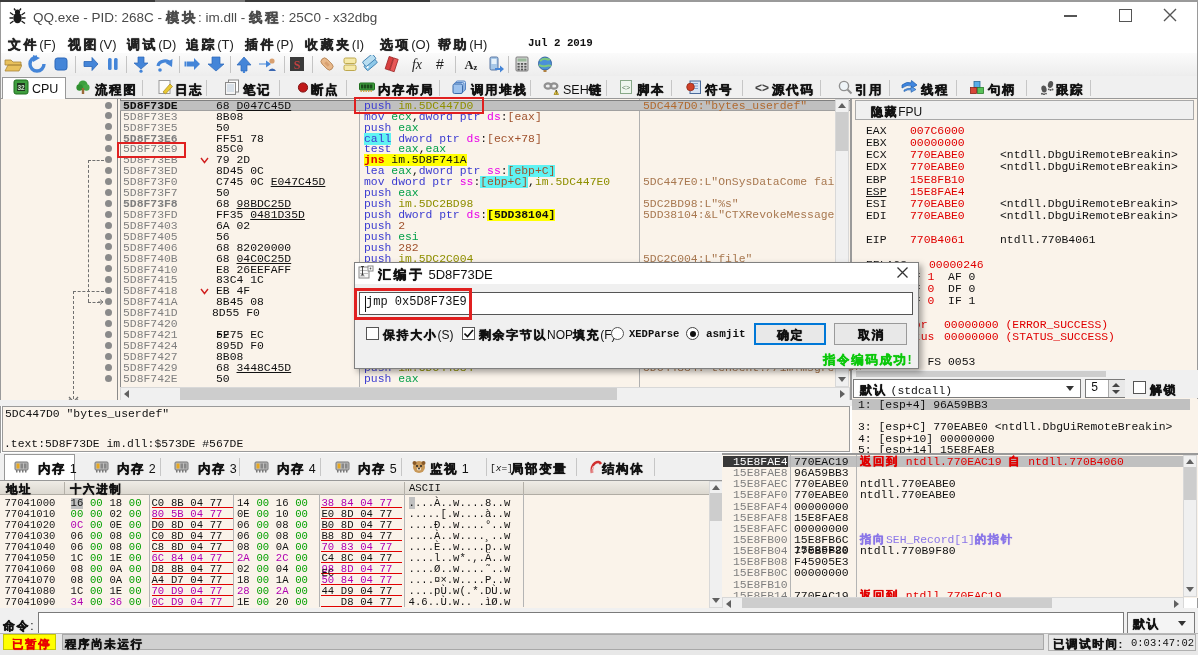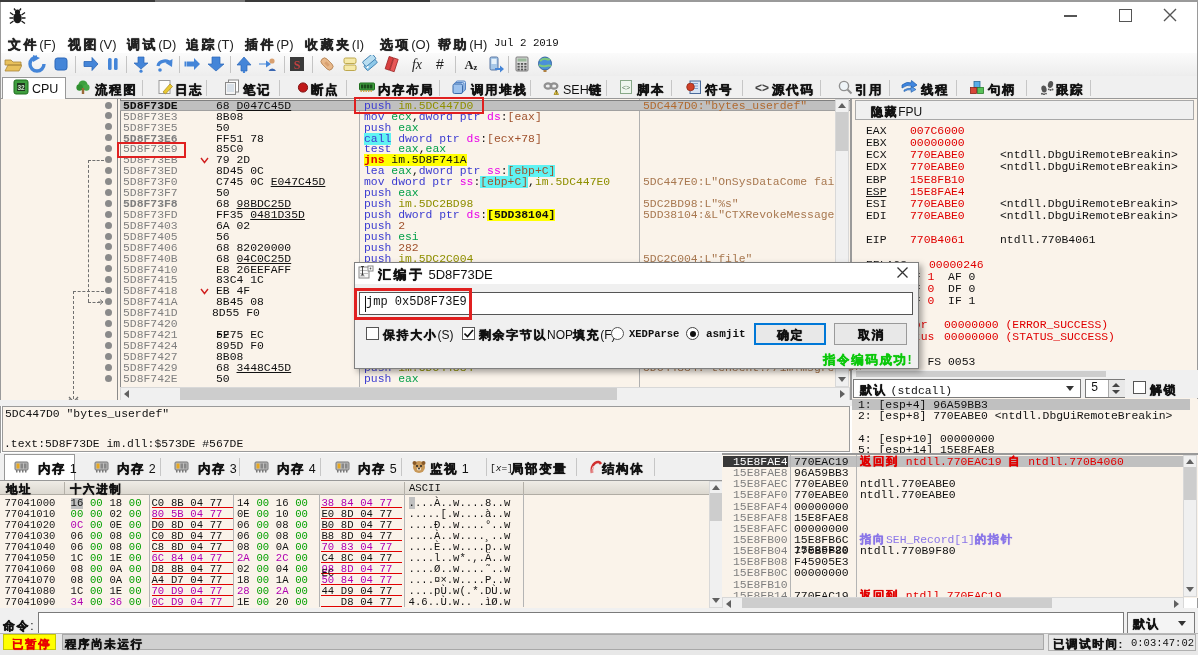--- a/index.html
+++ b/index.html
@@ -19,35 +19,36 @@
 <div class="a" style="left:0;top:2px;width:1198px;height:28px;background:#ffffff"></div>
 <svg class="a" style="left:8px;top:7px" width="19" height="19" viewBox="0 0 19 19">
 <ellipse cx="9.5" cy="11" rx="4.2" ry="5.2" fill="#1a1a1a"></ellipse>
 <circle cx="9.5" cy="5" r="2.6" fill="#1a1a1a"></circle>
 <g stroke="#1a1a1a" stroke-width="1.3" fill="none">
 <path d="M5.5 8 L2 5.5 M5.2 11 L1.5 11 M5.5 14 L2 16.5"></path>
 <path d="M13.5 8 L17 5.5 M13.8 11 L17.5 11 M13.5 14 L17 16.5"></path>
 <path d="M7.5 3.5 L6 1.5 M11.5 3.5 L13 1.5"></path>
       </g>
     </svg>
+<div class="a" style="left:33px;top:9px;font-size:13.5px;color:#4a4a4a">QQ.exe - PID: 268C - <span class="k">模块</span>: im.dll - <span class="k">线程</span>: 25C0 - x32dbg</div>
 <div class="a" style="left:1064px;top:15px;width:13px;height:1.5px;background:#555"></div>
 <div class="a" style="left:1119px;top:9px;width:11px;height:11px;border:1.2px solid #555"></div>
 <svg class="a" style="left:1163px;top:8px" width="14" height="14" viewBox="0 0 14 14">
       <path d="M1 1 L13 13 M13 1 L1 13" stroke="#555" stroke-width="1.4"></path>
     </svg>
 <div class="a" style="left:0;top:30px;width:1198px;height:23px;background:#fff"></div>
 <div class="a" style="left:8px;top:36px;font-size:13px;color:#222"><span class="k">文件</span>(F)</div>
 <div class="a" style="left:68px;top:36px;font-size:13px;color:#222"><span class="k">视图</span>(V)</div>
 <div class="a" style="left:127px;top:36px;font-size:13px;color:#222"><span class="k">调试</span>(D)</div>
 <div class="a" style="left:186px;top:36px;font-size:13px;color:#222"><span class="k">追踪</span>(T)</div>
 <div class="a" style="left:245px;top:36px;font-size:13px;color:#222"><span class="k">插件</span>(P)</div>
 <div class="a" style="left:305px;top:36px;font-size:13px;color:#222"><span class="k">收藏夹</span>(I)</div>
 <div class="a" style="left:380px;top:36px;font-size:13px;color:#222"><span class="k">选项</span>(O)</div>
 <div class="a" style="left:438px;top:36px;font-size:13px;color:#222"><span class="k">帮助</span>(H)</div>
-<div class="a m" style="left:494px;top:38px;font-size:10.8px;color:#111;font-weight:normal">Jul 2 2019</div>
+<div class="a m" style="left:528px;top:38px;font-size:10.8px;color:#111;font-weight:bold">Jul 2 2019</div>
 <div class="a" style="left:0;top:53px;width:1198px;height:23px;background:linear-gradient(#fbfbfb,#ededed);border-bottom:1px solid #c9c9c9"></div>
 <div class="a" style="left:75px;top:56px;width:1px;height:17px;background:#c4c4c4"></div>
 <div class="a" style="left:126px;top:56px;width:1px;height:17px;background:#c4c4c4"></div>
 <div class="a" style="left:179px;top:56px;width:1px;height:17px;background:#c4c4c4"></div>
 <div class="a" style="left:230px;top:56px;width:1px;height:17px;background:#c4c4c4"></div>
 <div class="a" style="left:284px;top:56px;width:1px;height:17px;background:#c4c4c4"></div>
 <div class="a" style="left:312px;top:56px;width:1px;height:17px;background:#c4c4c4"></div>
 <div class="a" style="left:455px;top:56px;width:1px;height:17px;background:#c4c4c4"></div>
 <div class="a" style="left:508px;top:56px;width:1px;height:17px;background:#c4c4c4"></div>
 <svg class="a" style="left:4px;top:55px" width="18" height="18" viewBox="0 0 18 18">
@@ -482,21 +483,21 @@
       <path d="M0 4 L4 0 L8 4z" fill="#444"></path>
     </svg>
 <svg class="a" style="left:1112px;top:390px" width="8" height="5">
       <path d="M0 0 L4 4 L8 0z" fill="#444"></path>
     </svg>
 <div class="a" style="left:1133px;top:381px;width:13px;height:13px;background:#fff;border:1px solid #555;box-sizing:border-box"></div>
 <div class="a" style="left:1150px;top:382px;font-size:12px;color:#111"><span class="k2">解锁</span></div>
 <div class="a" style="left:852px;top:399px;width:346px;height:56px;background:#faf3ea"></div>
 <div class="a" style="left:852px;top:398.5px;width:338px;height:11.3px;background:#c0c0c0"></div>
 <div class="a m" style="left:858px;top:399.7px;color:#111">1: [esp+4] 96A59BB3</div>
-<div class="a m" style="left:858px;top:411.0px;color:#111">2: [esp+8] 770EABE0 &lt;ntdll.DbgUiRemoteBreakin&gt;</div>
+<div class="a m" style="left:858px;top:422.3px;color:#111">3: [esp+C] 770EABE0 &lt;ntdll.DbgUiRemoteBreakin&gt;</div>
 <div class="a m" style="left:858px;top:433.6px;color:#111">4: [esp+10] 00000000</div>
 <div class="a m" style="left:858px;top:444.9px;color:#111">5: [esp+14] 15E8FAE8</div>
 <div class="a" style="left:852px;top:454px;width:346px;height:2px;background:#9a9a9a"></div>
 <div class="a" style="left:0;top:400px;width:852px;height:6px;background:#f0f0f0"></div>
 <div class="a" style="left:2px;top:406px;width:848px;height:46px;background:#faf3ea;border:1px solid #9a9a9a;box-sizing:border-box"></div>
 <div class="a m" style="left:5px;top:409px;color:#111">5DC447D0 "bytes_userdef"</div>
 <div class="a m" style="left:4px;top:439px;color:#111">.text:5D8F73DE im.dll:$573DE #567DE</div>
 <div class="a" style="left:0;top:453px;width:722px;height:28px;background:#f0f0f0;border-bottom:1px solid #989898;box-sizing:border-box"></div>
 <div class="a" style="left:4px;top:454px;width:71px;height:26px;background:#fff;border:1px solid #989898;border-bottom:none;box-sizing:border-box;z-index:2"></div>
 <div class="a" style="left:160px;top:458px;width:1px;height:18px;background:#c6c6c6"></div>

